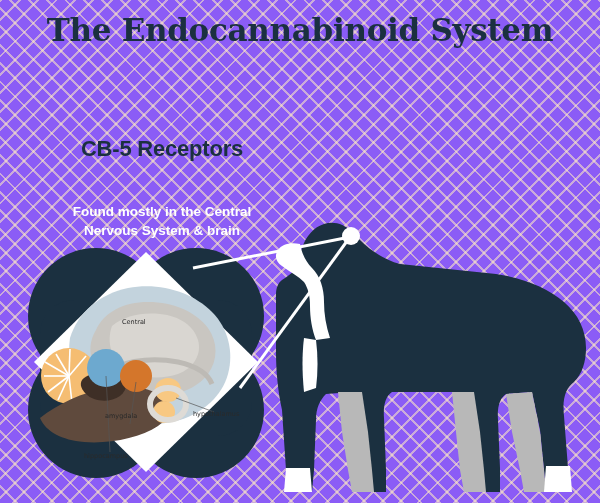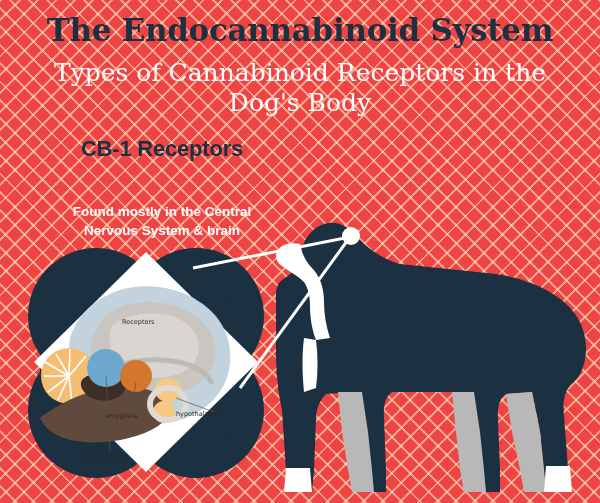--- a/index.html
+++ b/index.html
@@ -5,21 +5,21 @@
   html, body {
     margin: 0;
     padding: 0;
     background: #ffffff;
   }
   #infographic {
     position: relative;
     width: 600px;
     height: 503px;
     overflow: hidden;
-    background-color: #ef4444;
+    background-color: #8b5cf6;
     font-family: "Liberation Sans", sans-serif;
   }
   
   #pattern {
     position: absolute;
     inset: 0;
     background-image:
       repeating-linear-gradient(45deg,
         rgba(255,233,190,0.00) 0px,
         rgba(255,233,190,0.00) 11px,
@@ -75,21 +75,21 @@
   #col-cb2 .col-body { padding: 0 16px; }
 
   .brain-label {
     position: absolute;
     font-family: "DejaVu Sans", "Liberation Sans", sans-serif;
     font-size: 6.5px;
     color: #2a2a2a;
     white-space: nowrap;
   }
   #lbl-cerebrum     { left: 122px; top: 318px; }
-  #lbl-hypothalamus { left: 176px; top: 410px; }
+  #lbl-hypothalamus { left: 193px; top: 410px; }
   #lbl-amygdala     { left: 105px; top: 412px; }
   #lbl-hippocampus  { left: 84px;  top: 452px; }
 </style>
 </head>
 <body>
 
 <div id="infographic">
 
   <div id="pattern"></div>
 
@@ -201,26 +201,25 @@
     </g>
   </svg>
 
   <svg class="layer" viewBox="0 0 600 503">
     <line x1="350" y1="237" x2="193" y2="268" stroke="#ffffff" stroke-width="3"></line>
     <line x1="350" y1="237" x2="240" y2="388" stroke="#ffffff" stroke-width="3"></line>
     <circle cx="351" cy="236" r="9" fill="#ffffff"></circle>
   </svg>
 
   <div id="title">The Endocannabinoid System</div>
-  <div id="subtitle">Types of Cannabinoid Receptors in the Dog's Body</div>
 
   <div id="col-cb1" class="col">
-    <div class="col-head">CB-1 Receptors</div>
+    <div class="col-head">CB-5 Receptors</div>
     <div class="col-body">Found mostly in the Central Nervous System &amp; brain</div>
   </div>
 
 
-  <div class="brain-label" id="lbl-cerebrum">Receptors</div>
+  <div class="brain-label" id="lbl-cerebrum">Central</div>
   <div class="brain-label" id="lbl-hypothalamus">hypothalamus</div>
   <div class="brain-label" id="lbl-amygdala">amygdala</div>
   <div class="brain-label" id="lbl-hippocampus">hippocampus</div>
 
 </div>
 
 </body></html>

